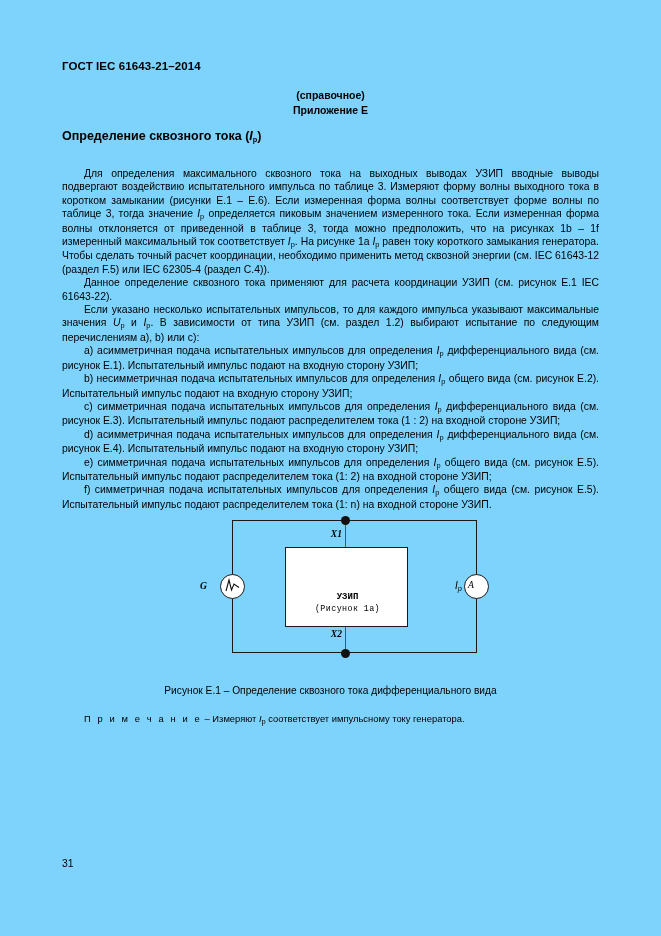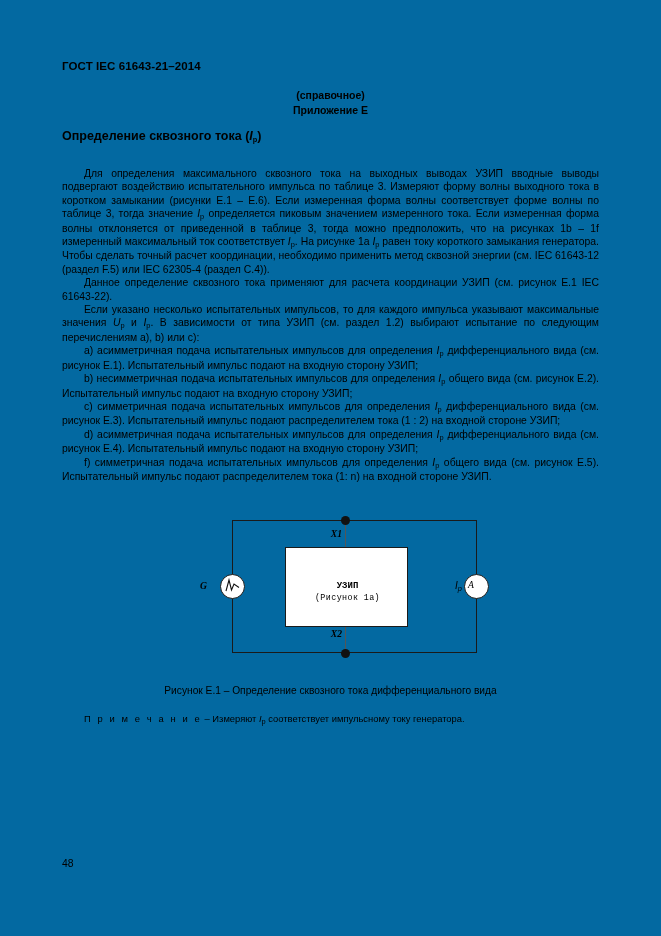--- a/index.html
+++ b/index.html
@@ -8,21 +8,21 @@
     background: #ffffff;
   }
   body {
     font-family: "Liberation Sans", sans-serif;
     color: #000000;
   }
   .page {
     position: relative;
     width: 661px;
     height: 936px;
-    background: #0369a1;
+    background: #7dd3fc;
     overflow: hidden;
   }
   .inner {
     position: absolute;
     left: 62px;
     top: 0;
     width: 537px;
     height: 936px;
   }
   .doc-header {
@@ -100,21 +100,21 @@
     top: 37px;
     width: 123px;
     height: 80px;
     border: 1.1px solid #1a1a1a;
     box-sizing: border-box;
     background: #ffffff;
   }
   .spd-label {
     position: absolute;
     left: 0;
-    top: 32px;
+    top: 43px;
     width: 123px;
     text-align: center;
     font-family: "Liberation Mono", monospace;
     font-size: 9px;
     font-weight: bold;
     line-height: 12px;
   }
   .spd-label .sub {
     font-weight: normal;
     font-size: 8.4px;
@@ -254,20 +254,21 @@
       <p><span>Если указано несколько испытательных импульсов, то для каждого импульса указывают максимальные значения </span><i class="v">U</i><sub>p</sub><span> и </span><i class="v">I</i><sub>p</sub><span>. В зависимости от типа УЗИП (см. раздел 1.2) выбирают испытание по следующим перечислениям a), b) или c):</span></p>
 
       <p><span>a) асимметричная подача испытательных импульсов для определения </span><i class="v">I</i><sub>p</sub><span> дифференциального вида (см. рисунок Е.1). Испытательный импульс подают на входную сторону УЗИП;</span></p>
 
       <p><span>b) несимметричная подача испытательных импульсов для определения </span><i class="v">I</i><sub>p</sub><span> общего вида (см. рисунок Е.2). Испытательный импульс подают на входную сторону УЗИП;</span></p>
 
       <p><span>c) симметричная подача испытательных импульсов для определения </span><i class="v">I</i><sub>p</sub><span> дифференциального вида (см. рисунок Е.3). Испытательный импульс подают распределителем тока (1 : 2) на входной стороне УЗИП;</span></p>
 
       <p><span>d) асимметричная подача испытательных импульсов для определения </span><i class="v">I</i><sub>p</sub><span> дифференциального вида (см. рисунок Е.4). Испытательный импульс подают на входную сторону УЗИП;</span></p>
 
+      <p><span>e) симметричная подача испытательных импульсов для определения </span><i class="v">I</i><sub>p</sub><span> общего вида (см. рисунок Е.5). Испытательный импульс подают распределителем тока (1: 2) на входной стороне УЗИП;</span></p>
 
       <p><span>f) симметричная подача испытательных импульсов для определения </span><i class="v">I</i><sub>p</sub><span> общего вида (см. рисунок Е.5). Испытательный импульс подают распределителем тока (1: n) на входной стороне УЗИП.</span></p>
 
     </div>
 
     <div class="figure">
 
       <div class="fig-frame"></div>
 
       <div class="v-stub-top"></div>
@@ -296,16 +297,16 @@
       <div class="lbl-ip"><i class="v">I</i><sub>p</sub></div>
       <div class="circ circ-amp"></div>
       <div class="lbl-a">A</div>
 
     </div>
 
     <div class="fig-caption">Рисунок Е.1 – Определение сквозного тока дифференциального вида</div>
 
     <div class="fig-note"><span class="sp">П р и м е ч а н и е</span><span> – Измеряют </span><i class="v">I</i><sub>p</sub><span> соответствует импульсному току генератора.</span></div>
 
-    <div class="page-num">48</div>
+    <div class="page-num">31</div>
 
   </div>
 </div>
 
 </body></html>

